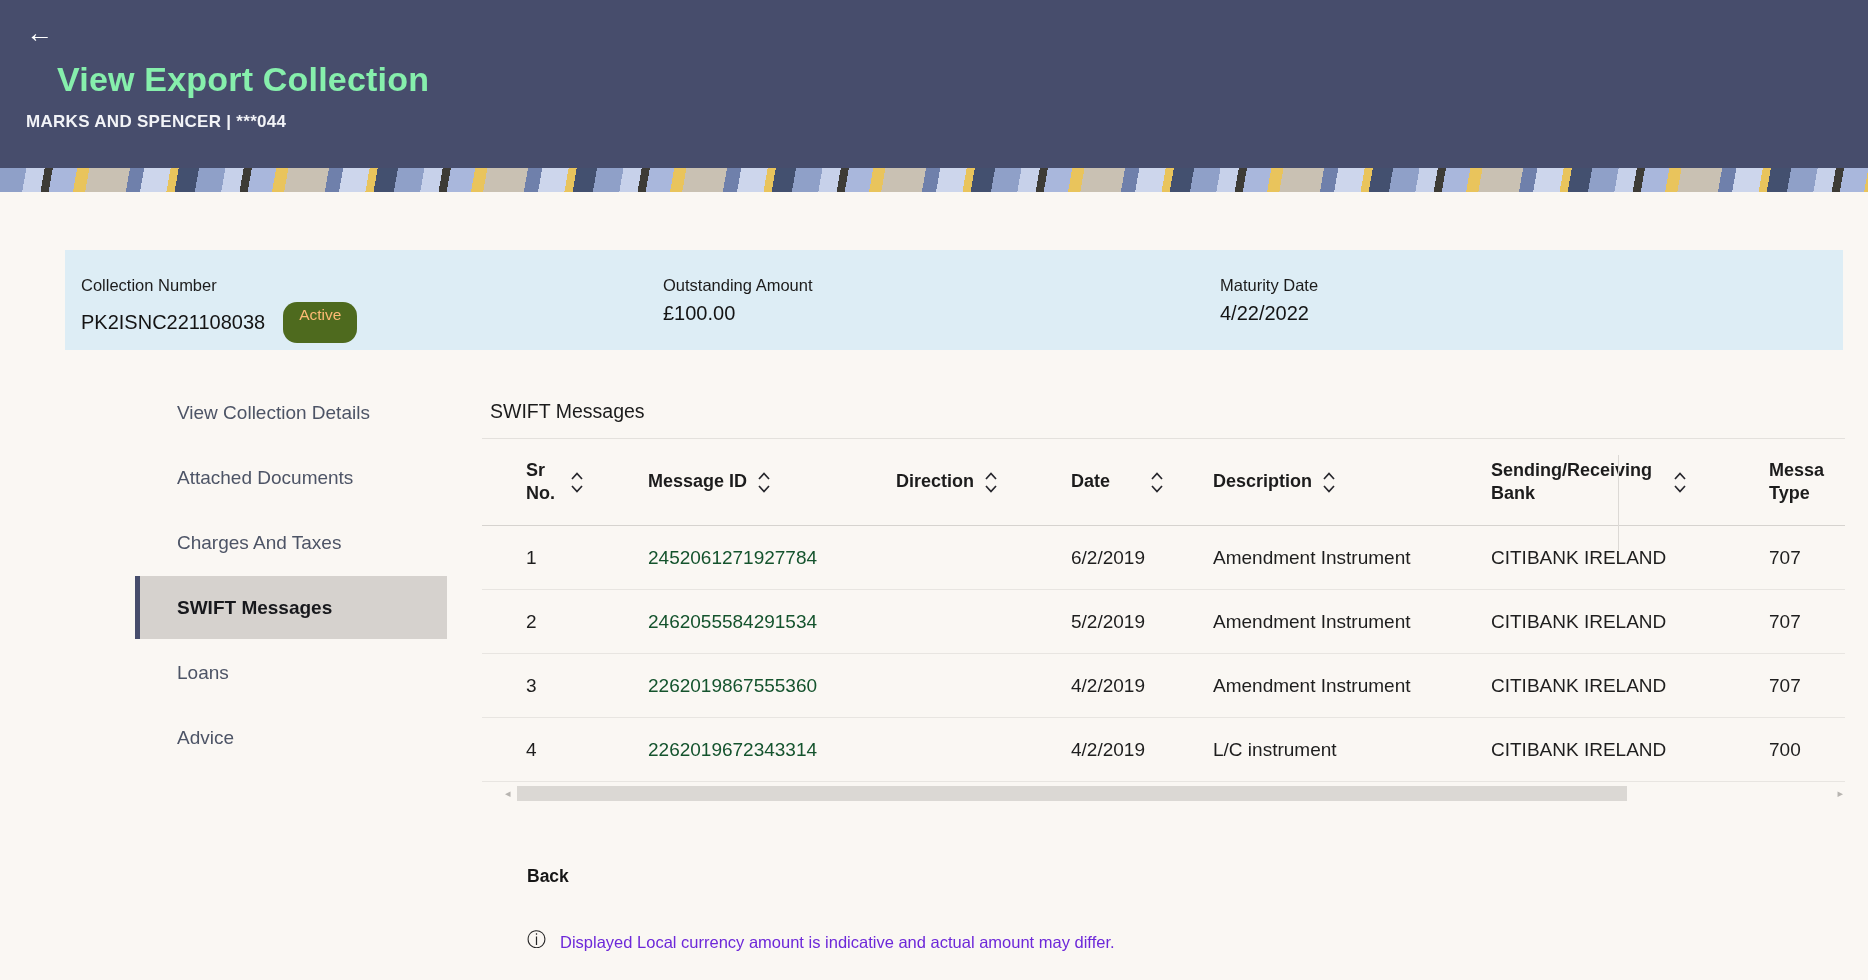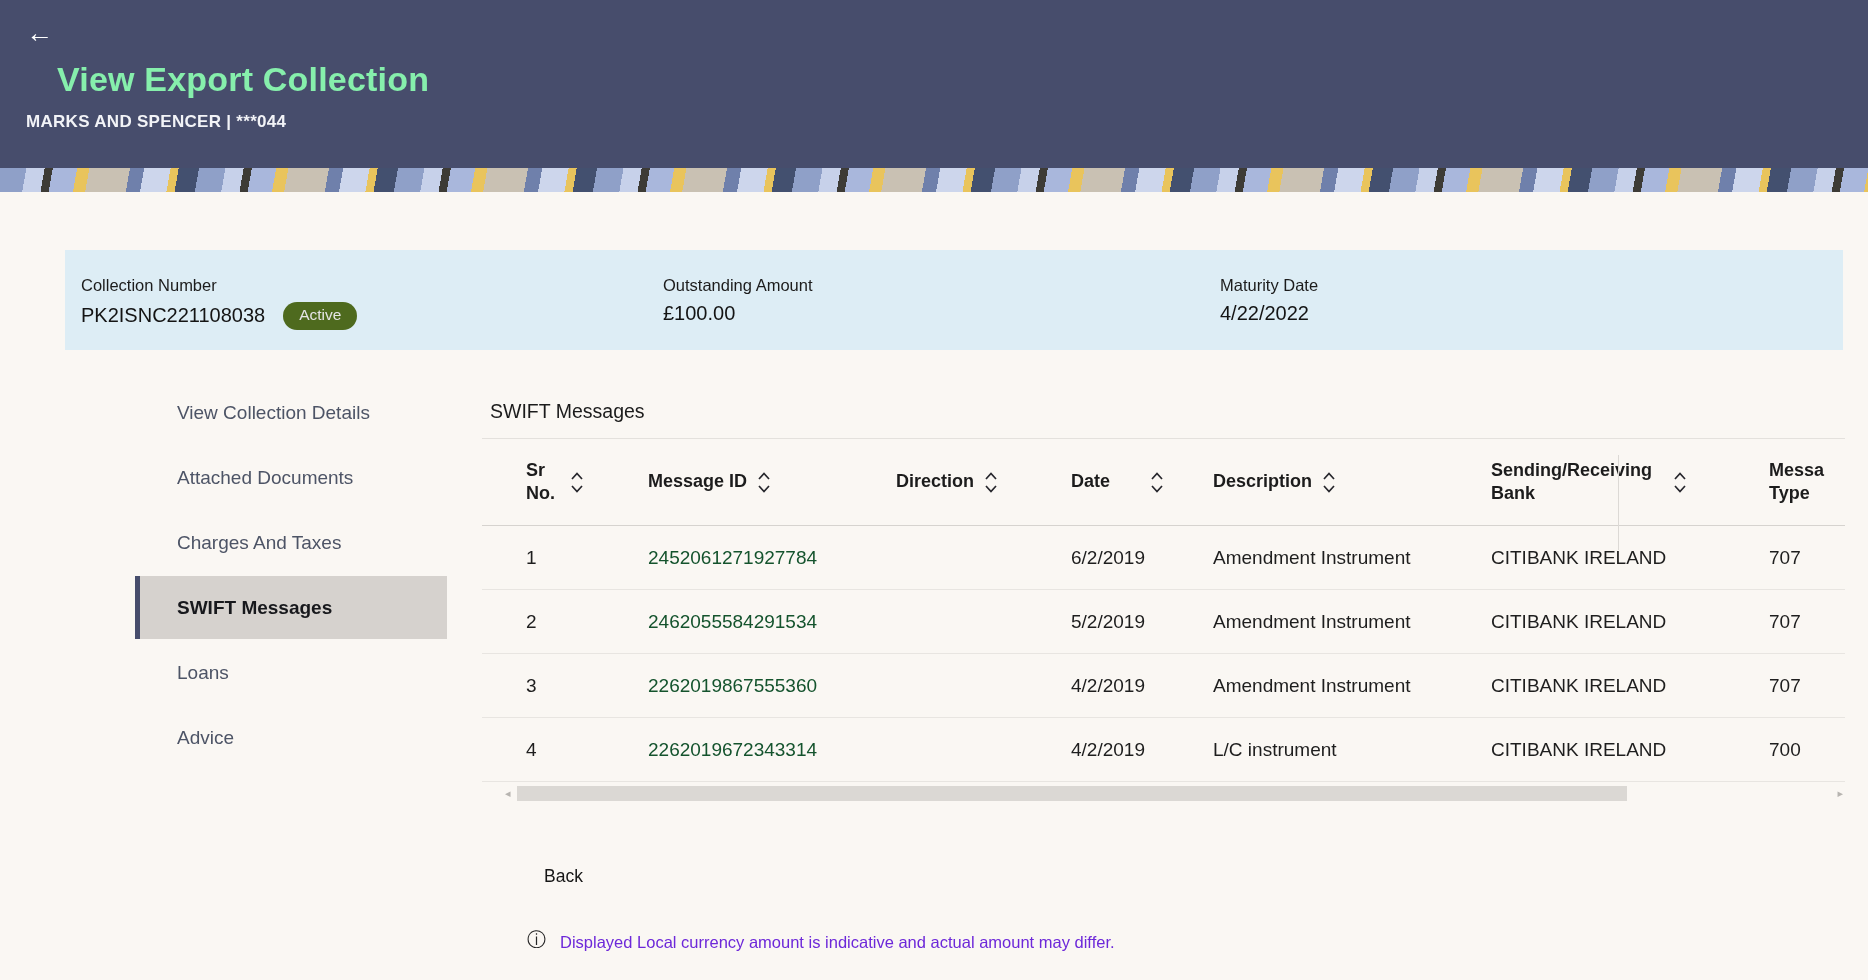--- a/index.html
+++ b/index.html
@@ -45,22 +45,22 @@
     background:#ddedf5;
   }
   .summary-field { position:absolute; top:26px; }
   .summary-field .f-label { font-size:16.5px; color:#1c1c1c; }
   .summary-field .f-value-row { margin-top:7px; display:flex; align-items:center; }
   .summary-field .f-value { font-size:20px; color:#141414; }
   .sf-0 { left:16px; }
   .sf-1 { left:598px; }
   .sf-2 { left:1155px; }
   .status-badge {
-    margin-left:18px; background:#4e6a1e; color:#e5e5e5; font-size:15.5px;
-    padding:5px 16px 7px; border-radius:14px; line-height:1;
+    margin-left:18px; background:#4e6a1e; color:#fdba74; font-size:15.5px;
+    padding:5px 16px 20px; border-radius:14px; line-height:1;
   }
 
   
   .sidebar { position:absolute; left:135px; top:380px; width:312px; }
   .side-item {
     height:65px; display:flex; align-items:center; padding-left:42px;
     font-size:19px; color:#4d5466; cursor:pointer;
   }
   .side-item.active {
     background:#d6d2ce; border-left:5px solid #474d6c; padding-left:37px;
@@ -119,21 +119,21 @@
   }
   .hscroll .arrow.left { left:0; }
   .hscroll .arrow.right { right:2px; }
   .scroll-thumb {
     position:absolute; left:12px; top:0; width:1110px; height:15px;
     background:#dbd8d4; cursor:pointer;
   }
 
   
   .back-link {
-    position:absolute; left:544px; top:866px; font-size:17.5px; font-weight:400;
+    position:absolute; left:527px; top:866px; font-size:17.5px; font-weight:700;
     color:#161616; cursor:pointer;
   }
   .info-row {
     position:absolute; left:527px; top:930px; display:flex; align-items:flex-start;
   }
   .info-icon { font-size:19px; color:#262626; margin-right:14px; line-height:1.1; }
   .info-text { font-size:16.5px; color:#6d28d9; padding-top:3px; }
 </style>
 </head>
 <body>

